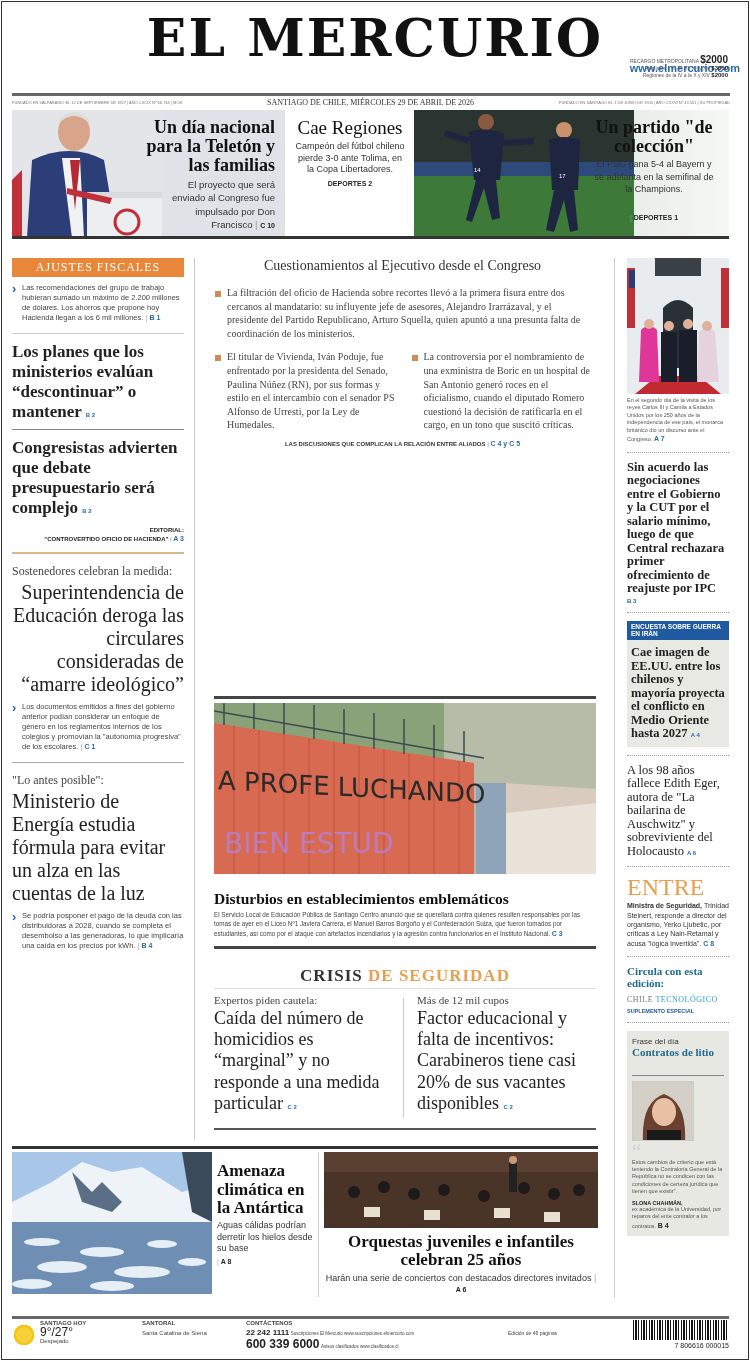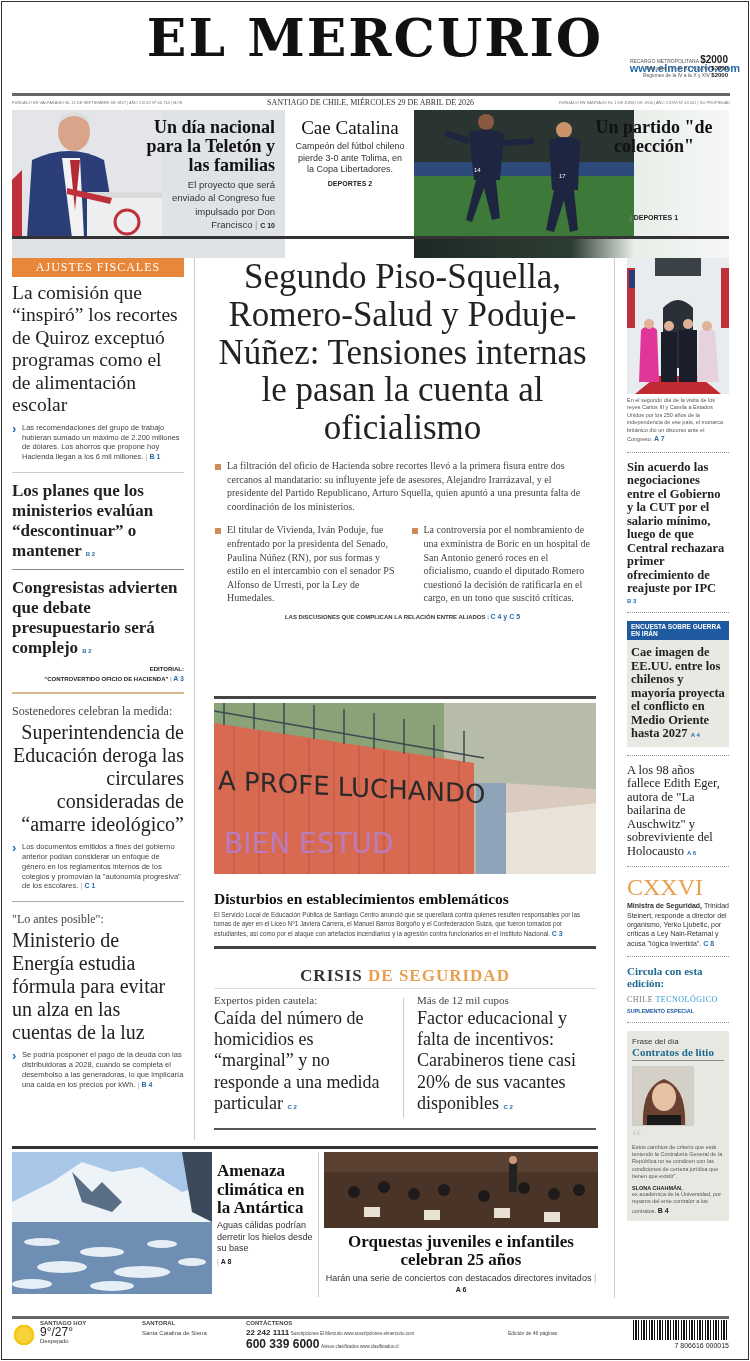--- a/index.html
+++ b/index.html
@@ -10,21 +10,21 @@
 .abs{position:absolute}
 .masthead{left:0;top:8px;width:750px;text-align:center;font-family:"DejaVu Serif","Liberation Serif",serif;font-weight:bold;font-size:52px;letter-spacing:2px;color:#111;line-height:60px}
 .url{left:0;top:62px;width:740px;text-align:right;font-family:"Liberation Sans",sans-serif;font-weight:bold;font-size:11px;color:#2a6aa8}
 .price{right:22px;top:56px;text-align:right;font-family:"Liberation Sans",sans-serif;font-size:5px;color:#555;line-height:7px}
 .price b{font-size:10px;color:#222}
 .price .s b{font-size:6px;color:#222}
 .topline{left:12px;top:93px;width:718px;height:3px;background:#666}
 .dateline{left:12px;top:97px;width:718px;height:10px;font-size:7px;color:#444;display:flex;justify-content:space-between;align-items:center}
 .dateline .d{font-size:8px;color:#333;font-family:"Liberation Serif",serif}
 .tiny{font-size:4px;color:#777;font-family:"Liberation Sans",sans-serif}
-.promo{top:110px;height:148px;overflow:hidden}
+.promo{top:110px;height:128px;overflow:hidden}
 .promo1{left:12px;width:273px;background:#dfe2e6}
 .promo2{left:290px;width:120px;background:#fff;text-align:center}
 .promo3{left:414px;width:315px;background:linear-gradient(90deg,#1d2a24 0%,#2c3d33 50%,#e9eee9 70%,#f5f7f5 100%)}
 .promoline{left:12px;top:236px;width:717px;height:3px;background:#333}
 .ph{position:absolute;overflow:hidden}
 .hd{font-weight:bold;line-height:1.05;color:#111}
 .sub{font-family:"Liberation Sans",sans-serif;font-size:9px;color:#333;line-height:1.3}
 .ref{font-family:"Liberation Sans",sans-serif;font-weight:bold;font-size:7px;color:#2a6aa8}
 .ref.dark{color:#222}
 .lcol{left:12px;top:258px;width:172px}
@@ -79,21 +79,21 @@
       <rect x="75" y="82" width="80" height="6" fill="#d8dadc"></rect>
       <circle cx="115" cy="112" r="12" fill="none" stroke="#c0303a" stroke-width="3"></circle>
       <path d="M55 78 L100 88 L98 94 L55 84Z" fill="#c0303a"></path>
     </svg>
   </div>
   <div class="abs hd" style="right:10px;top:8px;width:140px;text-align:right;font-size:18px;line-height:1.05;">Un día nacional para la Teletón y las familias</div>
   <div class="abs sub" style="right:10px;top:68px;width:112px;text-align:right;font-size:9.5px;line-height:1.4;"><span>El proyecto que será enviado al Congreso fue impulsado por Don Francisco</span> <span style="color:#999">|</span> <span class="ref dark">C 10</span></div>
 </div>
 
 <div class="abs promo promo2">
-  <div class="hd" style="font-size:19px;margin-top:8px;font-weight:normal;">Cae Catalina</div>
+  <div class="hd" style="font-size:19px;margin-top:8px;font-weight:normal;">Cae Regiones</div>
   <div class="sub" style="font-size:9px;margin-top:3px;padding:0 4px;">Campeón del fútbol chileno pierde 3-0 ante Tolima, en la Copa Libertadores.</div>
   <div class="ref dark" style="margin-top:4px;">DEPORTES 2</div>
 </div>
 
 <div class="abs promo promo3">
   <svg class="abs" style="left:0;top:0" width="220" height="128" viewBox="0 0 220 128">
     <rect width="220" height="70" fill="#2a3430"></rect>
     <rect y="52" width="220" height="14" fill="#2e4a7a"></rect>
     <rect y="66" width="220" height="62" fill="#3d7a3a"></rect>
     <circle cx="72" cy="12" r="8" fill="#8a5a40"></circle>
@@ -101,28 +101,28 @@
     <path d="M62 70 L52 110 L58 112 L70 78 L78 110 L86 108 L82 70Z" fill="#1d2540"></path>
     <path d="M88 30 L120 28 L120 34 L88 36Z" fill="#1d2540"></path>
     <path d="M56 28 L32 20 L30 26 L54 34Z" fill="#1d2540"></path>
     <circle cx="150" cy="20" r="8" fill="#c9926a"></circle>
     <path d="M135 30 Q150 24 166 30 L164 80 L138 80Z" fill="#1d2540"></path>
     <path d="M140 80 L132 120 L140 122 L150 90 L156 122 L164 120 L160 80Z" fill="#1d2540"></path>
     <text x="60" y="62" fill="#fff" font-size="6" font-family="Liberation Sans, sans-serif">14</text>
     <text x="145" y="68" fill="#fff" font-size="6" font-family="Liberation Sans, sans-serif">17</text>
   </svg>
   <div class="abs hd" style="right:15px;top:8px;width:120px;text-align:center;font-size:18px;">Un partido "de colección"</div>
+  <div class="abs sub" style="right:15px;top:48px;width:120px;text-align:center;font-size:9px;line-height:1.4;">El PSG gana 5-4 al Bayern y se adelanta en la semifinal de la Champions.</div>
   <div class="abs ref dark" style="right:15px;top:104px;width:120px;text-align:center;"><span style="color:#999;font-weight:normal">| </span><span>DEPORTES 1</span></div>
 </div>
 <div class="abs promoline"></div>
 
 <div class="abs lcol">
   <div class="tag">AJUSTES FISCALES</div>
   <div>
-    <div class="lbig" style="margin-top:5px;font-size:19.5px;">La comisión que “inspiró” los recortes de Quiroz exceptuó programas como el de alimentación escolar</div>
     <div class="lsub" style="margin-top:6px;"><span>Las recomendaciones del grupo de trabajo hubieran sumado un máximo de 2.200 millones de dólares. Los ahorros que propone hoy Hacienda llegan a los 6 mil millones.</span> <span style="color:#aaa">|</span> <span class="ref">B 1</span></div>
   </div>
   <div class="hr" style="margin:10px 0 8px;background:#ccc;"></div>
   <div>
     <div class="lmed"><span>Los planes que los ministerios evalúan “descontinuar” o mantener</span> <span class="ref" style="font-size:6px">B 2</span></div>
   </div>
   <div class="hr" style="margin:8px 0;background:#888;"></div>
   <div>
     <div class="lmed"><span>Congresistas advierten que debate presupuestario será complejo</span> <span class="ref" style="font-size:6px">B 2</span></div>
   </div>
@@ -140,21 +140,21 @@
   <div>
     <div class="kick">"Lo antes posible":</div>
     <div class="lbig" style="margin-top:2px;">Ministerio de Energía estudia fórmula para evitar un alza en las cuentas de la luz</div>
     <div class="lsub" style="margin-top:6px;"><span>Se podría posponer el pago de la deuda con las distribuidoras a 2028, cuando se completa el desembolso a las generadoras, lo que implicaría una caída en los precios por kWh.</span> <span style="color:#aaa">|</span> <span class="ref">B 4</span></div>
   </div>
 </div>
 <div class="vsep" style="left:194px;top:258px;height:882px;"></div>
 <div class="vsep" style="left:614px;top:258px;height:1040px;"></div>
 
 <div class="abs ccol">
-  <div class="ctitle">Segundo Piso-Squella, Romero-Salud y Poduje-Núñez: Tensiones internas le pasan la cuenta al oficialismo</div>
+  <div class="ckick">Cuestionamientos al Ejecutivo desde el Congreso</div>
   <div class="bul" style="margin:12px 6px 0 10px;">La filtración del oficio de Hacienda sobre recortes llevó a la primera fisura entre dos cercanos al mandatario: su influyente jefe de asesores, Alejandro Irarrázaval, y el presidente del Partido Republicano, Arturo Squella, quien apuntó a una presunta falta de coordinación de los ministerios.</div>
   <div style="display:flex;gap:14px;margin:10px 6px 0 10px;">
     <div class="bul" style="flex:1">El titular de Vivienda, Iván Poduje, fue enfrentado por la presidenta del Senado, Paulina Núñez (RN), por sus formas y estilo en el intercambio con el senador PS Alfonso de Urresti, por la Ley de Humedales.</div>
     <div class="bul" style="flex:1">La controversia por el nombramiento de una exministra de Boric en un hospital de San Antonio generó roces en el oficialismo, cuando el diputado Romero cuestionó la decisión de ratificarla en el cargo, en un tono que suscitó críticas.</div>
   </div>
   <div class="sans" style="text-align:center;font-size:6px;font-weight:bold;margin-top:8px;color:#333;"><span>LAS DISCUSIONES QUE COMPLICAN LA RELACIÓN ENTRE ALIADOS</span> <span style="color:#aaa">|</span> <span class="ref">C 4 y C 5</span></div>
 </div>
 
 <div class="abs" style="left:214px;top:696px;width:382px;height:3px;background:#444;"></div>
 <div class="abs" style="left:214px;top:703px;width:382px;height:171px;overflow:hidden;">
@@ -300,33 +300,33 @@
   <div style="background:#e9e9e4;padding-bottom:6px;">
     <div class="sans" style="background:#1f5aa0;color:#fff;font-size:6.5px;font-weight:bold;padding:2px 4px;line-height:1.2;">ENCUESTA SOBRE GUERRA EN IRÁN</div>
     <div class="rhd" style="padding:6px 4px 0;"><span>Cae imagen de EE.UU. entre los chilenos y mayoría proyecta el conflicto en Medio Oriente hasta 2027</span> <span class="ref" style="font-size:6px">A 4</span></div>
   </div>
   <div class="dots"></div>
   <div>
     <div class="rhd" style="font-weight:normal;"><span>A los 98 años fallece Edith Eger, autora de "La bailarina de Auschwitz" y sobreviviente del Holocausto</span> <span class="ref" style="font-size:6px">A 6</span></div>
   </div>
   <div class="dots"></div>
   <div>
-    <div style="font-size:24px;color:#e8a050;line-height:1;">CXXVI</div>
+    <div style="font-size:24px;color:#e8a050;line-height:1;">ENTRE</div>
     <div class="cap" style="font-size:7px;margin-top:2px;color:#333;"><b>Ministra de Seguridad,</b> <span>Trinidad Steinert, responde a director del organismo, Yerko Ljubetic, por críticas a Ley Nain-Retamal y acusa "lógica invertida".</span> <span class="ref">C 8</span></div>
   </div>
   <div class="dots"></div>
   <div>
     <div style="font-size:11px;font-weight:bold;color:#1f6a90;line-height:1.1;">Circula con esta edición:</div>
     <div style="font-size:8px;margin-top:5px;letter-spacing:0.5px;"><span style="color:#777">CHILE</span> <span style="color:#2a9ad0">TECNOLÓGICO</span></div>
     <div class="sans" style="font-size:5.5px;font-weight:bold;color:#1f5aa0;margin-top:4px;">SUPLEMENTO ESPECIAL</div>
   </div>
   <div class="dots"></div>
   <div style="background:#e8e8e2;padding:6px 5px;">
     <div class="sans" style="font-size:8px;color:#333;">Frase del día</div>
-    <div style="font-size:11px;font-weight:bold;color:#1f6a90;line-height:1.1;padding-bottom:2px;border-bottom:1px solid #888;">Contratos de litio</div>
+    <div style="font-size:11px;font-weight:bold;color:#1f6a90;line-height:1.1;padding-bottom:17px;border-bottom:1px solid #888;">Contratos de litio</div>
     <div style="margin-top:5px;width:62px;height:60px;background:#b88a6a;overflow:hidden;border:1px solid #ccc;">
       <svg width="62" height="60" viewBox="0 0 62 60">
           <rect width="62" height="60" fill="#d4d0c8"></rect>
           <path d="M10 60 Q8 20 31 12 Q54 20 52 60Z" fill="#6a4030"></path>
           <ellipse cx="31" cy="30" rx="12" ry="14" fill="#e8c0a4"></ellipse>
           <rect x="14" y="48" width="34" height="12" fill="#1a1a1a"></rect>
         </svg>
     </div>
     <div style="font-size:20px;color:#ccc;line-height:0.7;margin-top:4px;">“</div>
     <div class="cap" style="font-size:5.5px;">Estos cambios de criterio que está teniendo la Contraloría General de la República no se condicen con las condiciones de certeza jurídica que tienen que existir".</div>

